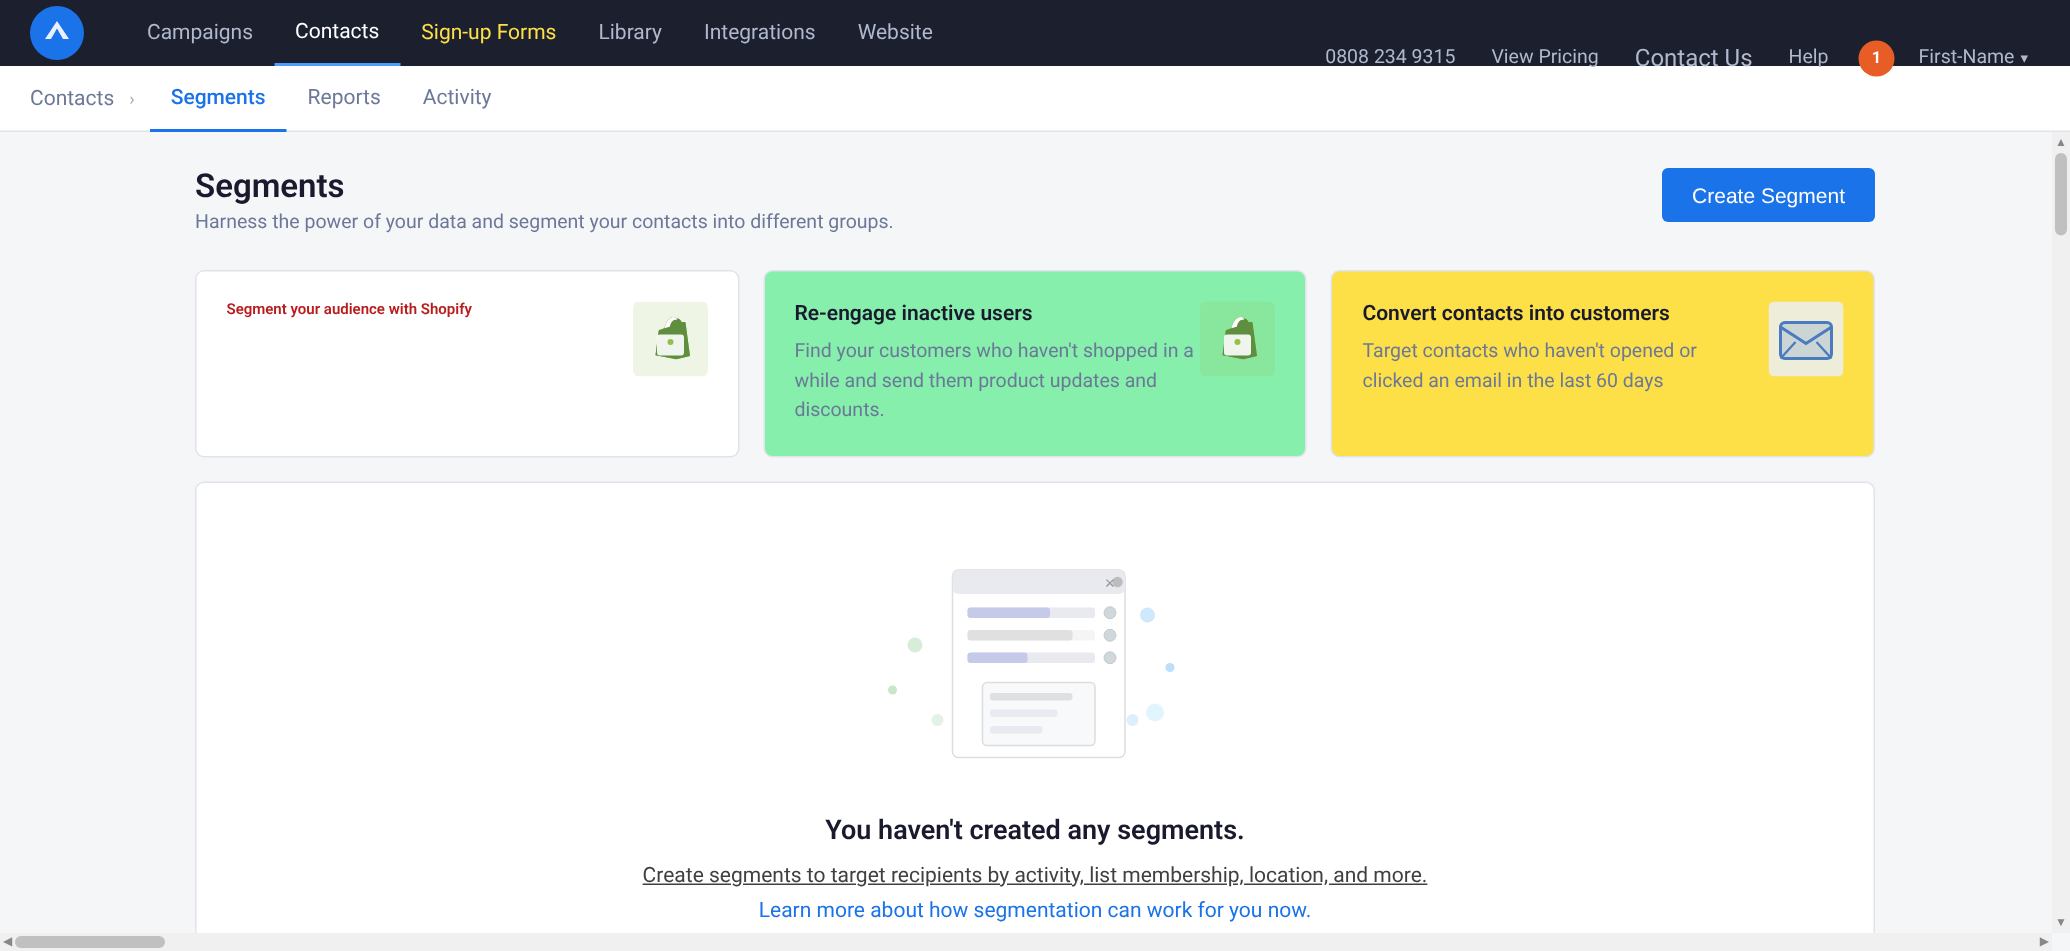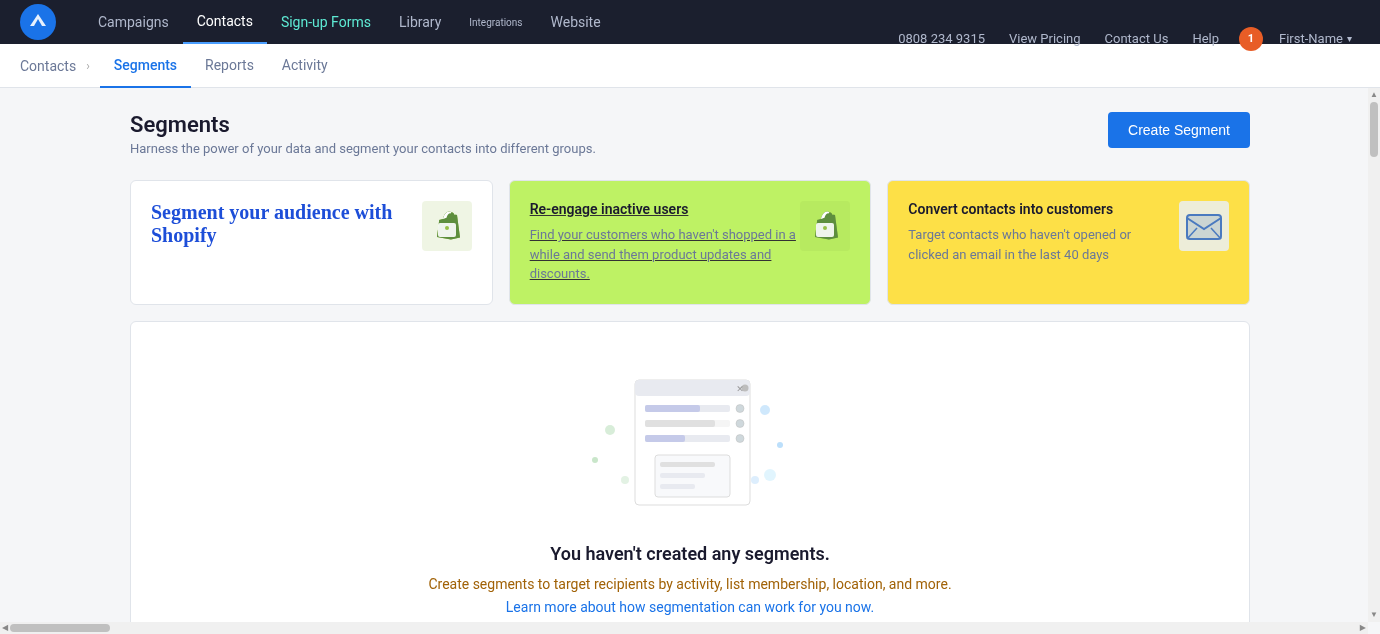--- a/index.html
+++ b/index.html
@@ -22,30 +22,30 @@
     <svg class="logo-icon" viewBox="0 0 36 36" fill="none" xmlns="http://www.w3.org/2000/svg">
       <circle cx="18" cy="18" r="18" fill="#1a73e8"></circle>
       <path d="M10 22 L18 10 L26 22 Z" fill="white" opacity="0.9"></path>
       <path d="M14 22 L18 15 L22 22 Z" fill="#1a73e8"></path>
     </svg>
   </div>
 
   <div style="display:flex; align-items:center; flex:1;">
     <a style="color:#b0b8cc; text-decoration:none; padding:0 14px; height:31px; display:flex; align-items:center; font-size:14px; cursor:pointer;">Campaigns</a>
     <a style="color:#fff; text-decoration:none; padding:0 14px; height:44px; display:flex; align-items:center; font-size:14px; cursor:pointer; border-bottom:2px solid #4a9eff;">Contacts</a>
-    <a style="color:#5eead4; text-decoration:none; padding:0 14px; height:44px; display:flex; align-items:center; font-size:14px; cursor:pointer;">Sign-up Forms</a>
+    <a style="color:#fde047; text-decoration:none; padding:0 14px; height:44px; display:flex; align-items:center; font-size:14px; cursor:pointer;">Sign-up Forms</a>
     <a style="color:#b0b8cc; text-decoration:none; padding:0 14px; height:35px; display:flex; align-items:center; font-size:14px; cursor:pointer;">Library</a>
-    <a style="color:#b0b8cc; text-decoration:none; padding:0 14px; height:44px; display:flex; align-items:center; font-size:10px; cursor:pointer;">Integrations</a>
+    <a style="color:#b0b8cc; text-decoration:none; padding:0 14px; height:44px; display:flex; align-items:center; font-size:14px; cursor:pointer;">Integrations</a>
     <a style="color:#b0b8cc; text-decoration:none; padding:16px 14px; height:44px; display:flex; align-items:center; font-size:14px; cursor:pointer;">Website</a>
   </div>
 
   <div style="display:flex; align-items:center; gap:0; margin-left:auto;margin-top:33px;">
     <span style="color:#b0b8cc; font-size:13px; padding:0 12px;">0808 234 9315</span>
     <a style="color:#b0b8cc; font-size:13px; padding:0 12px; height:44px; display:flex; align-items:center; text-decoration:none; cursor:pointer;">View Pricing</a>
-    <a style="color:#b0b8cc; font-size:13px; padding:0 12px; height:44px; display:flex; align-items:center; text-decoration:none; cursor:pointer;">Contact Us</a>
+    <a style="color:#b0b8cc; font-size:16px; padding:0 12px; height:44px; display:flex; align-items:center; text-decoration:none; cursor:pointer;">Contact Us</a>
     <a style="color:#b0b8cc; font-size:13px; padding:0 12px; height:44px; display:flex; align-items:center; text-decoration:none; cursor:pointer;">Help</a>
     <div style="width:24px; height:24px; background:#e85d26; border-radius:50%; display:flex; align-items:center; justify-content:center; color:#fff; font-size:11px; font-weight:bold; margin:0 8px; cursor:pointer;">1</div>
     <div style="color:#b0b8cc; font-size:13px; padding:0 8px; height:44px; display:flex; align-items:center; gap:4px; cursor:pointer;">
       <span>First-Name</span>
       <span style="font-size:10px;">▾</span>
     </div>
   </div>
 </nav>
 
 <div style="background:#fff; border-bottom:1px solid #e0e4ea; display:flex; align-items:center; height:44px; padding:0 20px;">
@@ -65,55 +65,55 @@
       <h1 style="font-size:22px; font-weight:600; color:#1a1a2e; margin-bottom:4px;">Segments</h1>
       <p style="font-size:13px; color:#6b7897;">Harness the power of your data and segment your contacts into different groups.</p>
     </div>
     <button style="background:#1a73e8; color:#fff; border:none; border-radius:4px; padding:10px 20px; font-size:14px; font-weight:500; cursor:pointer; white-space:nowrap;">Create Segment</button>
   </div>
 
   <div style="display:grid; grid-template-columns:1fr 1fr 1fr; gap:16px; margin-bottom:16px;">
 
     <div style="background:#fff; border:1px solid #e0e4ea; border-radius:6px; padding:20px; display:flex; flex-direction:row; align-items:flex-start; gap:16px;">
       <div style="flex:1;">
-        <div style="font-size:20px; font-weight:600; color:#1d4ed8; margin-bottom:8px;font-family:Liberation Serif, serif;">Segment your audience with Shopify</div>
+        <div style="font-size:10px; font-weight:600; color:#b91c1c; margin-bottom:8px;">Segment your audience with Shopify</div>
       </div>
       <div style="width:50px; height:50px; flex-shrink:0;">
         <svg viewBox="0 0 50 50" fill="none" xmlns="http://www.w3.org/2000/svg">
           <rect width="50" height="50" rx="4" fill="#96BF48" opacity="0.15"></rect>
           <path d="M35 14c0 0-0.5-0.3-1.3-0.3c-0.4 0-0.8 0.1-1.2 0.3c-0.5-1.4-1.5-2.7-3.2-2.7h-0.3c-0.5-0.6-1.1-0.9-1.6-0.9c-4 0-5.9 5-6.5 7.5l-2.8 0.9c-0.9 0.3-0.9 0.3-1 1.1l-2.1 16l13.9 2.6L38 36.4L35 14z" fill="#96BF48"></path>
           <path d="M33.7 13.7c-0.4 0-0.8 0.1-1.2 0.3c-0.5-1.4-1.5-2.7-3.2-2.7h-0.3c-0.5-0.6-1.1-0.9-1.6-0.9c-4 0-5.9 5-6.5 7.5l-2.8 0.9c-0.9 0.3-0.9 0.3-1 1.1l-2.1 16l13.9 2.6L38 36.4L35 14C35 14 34.5 13.7 33.7 13.7z" fill="#5E8E3E"></path>
           <path d="M29.3 11.3h-0.3c-0.5-0.6-1.1-0.9-1.6-0.9c-4 0-5.9 5-6.5 7.5l3.6-1.1c0.5-2 1.8-4.6 3.5-4.6c0.3 0 0.6 0.1 0.9 0.3C29.1 12.1 29.2 11.7 29.3 11.3z" fill="white"></path>
           <rect x="16" y="22" width="18" height="14" rx="2" fill="white" opacity="0.9"></rect>
           <circle cx="25" cy="27" r="2" fill="#96BF48"></circle>
         </svg>
       </div>
     </div>
 
-    <div style="background:#bef264; border:1px solid #e0e4ea; border-radius:6px; padding:20px; display:flex; flex-direction:row; align-items:flex-start; gap:1px;text-decoration:underline;">
+    <div style="background:#86efac; border:1px solid #e0e4ea; border-radius:6px; padding:20px; display:flex; flex-direction:row; align-items:flex-start; gap:1px;">
       <div style="flex:1;">
         <div style="font-size:14px; font-weight:600; color:#1a1a2e; margin-bottom:8px;">Re-engage inactive users</div>
         <div style="font-size:13px; color:#6b7897; line-height:1.5;">Find your customers who haven't shopped in a while and send them product updates and discounts.</div>
       </div>
       <div style="width:50px; height:50px; flex-shrink:0;">
         <svg viewBox="0 0 50 50" fill="none" xmlns="http://www.w3.org/2000/svg">
           <rect width="50" height="50" rx="4" fill="#96BF48" opacity="0.15"></rect>
           <path d="M35 14c0 0-0.5-0.3-1.3-0.3c-0.4 0-0.8 0.1-1.2 0.3c-0.5-1.4-1.5-2.7-3.2-2.7h-0.3c-0.5-0.6-1.1-0.9-1.6-0.9c-4 0-5.9 5-6.5 7.5l-2.8 0.9c-0.9 0.3-0.9 0.3-1 1.1l-2.1 16l13.9 2.6L38 36.4L35 14z" fill="#96BF48"></path>
           <path d="M33.7 13.7c-0.4 0-0.8 0.1-1.2 0.3c-0.5-1.4-1.5-2.7-3.2-2.7h-0.3c-0.5-0.6-1.1-0.9-1.6-0.9c-4 0-5.9 5-6.5 7.5l-2.8 0.9c-0.9 0.3-0.9 0.3-1 1.1l-2.1 16l13.9 2.6L38 36.4L35 14C35 14 34.5 13.7 33.7 13.7z" fill="#5E8E3E"></path>
           <path d="M29.3 11.3h-0.3c-0.5-0.6-1.1-0.9-1.6-0.9c-4 0-5.9 5-6.5 7.5l3.6-1.1c0.5-2 1.8-4.6 3.5-4.6c0.3 0 0.6 0.1 0.9 0.3C29.1 12.1 29.2 11.7 29.3 11.3z" fill="white"></path>
           <rect x="16" y="22" width="18" height="14" rx="2" fill="white" opacity="0.9"></rect>
           <circle cx="25" cy="27" r="2" fill="#96BF48"></circle>
         </svg>
       </div>
     </div>
 
     <div style="background:#fde047; border:1px solid #e0e4ea; border-radius:6px; padding:20px; display:flex; align-items:flex-start; gap:16px;">
       <div style="flex:1;">
         <div style="font-size:14px; font-weight:600; color:#1a1a2e; margin-bottom:8px;">Convert contacts into customers</div>
-        <div style="font-size:13px; color:#6b7897; line-height:1.5;">Target contacts who haven't opened or clicked an email in the last 40 days</div>
+        <div style="font-size:13px; color:#6b7897; line-height:1.5;">Target contacts who haven't opened or clicked an email in the last 60 days</div>
       </div>
       <div style="width:50px; height:50px; flex-shrink:0;">
         <svg viewBox="0 0 50 50" fill="none" xmlns="http://www.w3.org/2000/svg">
           <rect width="50" height="50" rx="4" fill="#e8f0fe" opacity="0.8"></rect>
           <rect x="8" y="14" width="34" height="24" rx="3" fill="#4a7abf" opacity="0.2" stroke="#4a7abf" stroke-width="1.5"></rect>
           <rect x="8" y="14" width="34" height="24" rx="3" fill="none" stroke="#4a7abf" stroke-width="2"></rect>
           <path d="M8 17 L25 28 L42 17" stroke="#4a7abf" stroke-width="2" fill="none"></path>
           <line x1="8" y1="38" x2="18" y2="27" stroke="#4a7abf" stroke-width="1.5"></line>
           <line x1="42" y1="38" x2="32" y2="27" stroke="#4a7abf" stroke-width="1.5"></line>
         </svg>
@@ -157,21 +157,21 @@
         <rect x="75" y="85" width="75" height="42" rx="3" fill="#f8f9fb" stroke="#ddd" stroke-width="1"></rect>
         <rect x="80" y="92" width="55" height="5" rx="2" fill="#e0e0e0"></rect>
         <rect x="80" y="103" width="45" height="5" rx="2" fill="#e8eaf0"></rect>
         <rect x="80" y="114" width="35" height="5" rx="2" fill="#e8eaf0"></rect>
 
         <text x="160" y="22" font-size="9" fill="#999" text-anchor="middle">✕</text>
       </svg>
     </div>
 
     <h2 style="font-size:18px; font-weight:600; color:#1a1a2e; margin-bottom:10px;">You haven't created any segments.</h2>
-    <p style="font-size:14px; color:#a16207; margin-bottom:4px; line-height:1.5; max-width:600px;">Create segments to target recipients by activity, list membership, location, and more.</p>
+    <p style="font-size:14px; color:#404040; margin-bottom:4px; line-height:1.5; max-width:600px;text-decoration:underline;">Create segments to target recipients by activity, list membership, location, and more.</p>
     <a style="font-size:14px; color:#1a73e8; text-decoration:none; cursor:pointer; margin-bottom:28px;">Learn more about how segmentation can work for you now.</a>
 
   </div>
 
 </div>
 
 <div style="position:fixed; right:0; top:88px; bottom:12px; width:12px; background:#f0f0f0; display:flex; flex-direction:column; align-items:center; padding-top:2px; padding-bottom:2px;">
   <span style="color:#888; font-size:8px; line-height:1; padding:1px 0;">▲</span>
   <div style="width:8px; height:55px; background:#c0c0c0; border-radius:4px; margin-top:2px;"></div>
   <span style="color:#888; font-size:8px; line-height:1; padding:1px 0; margin-top:auto;">▼</span>

